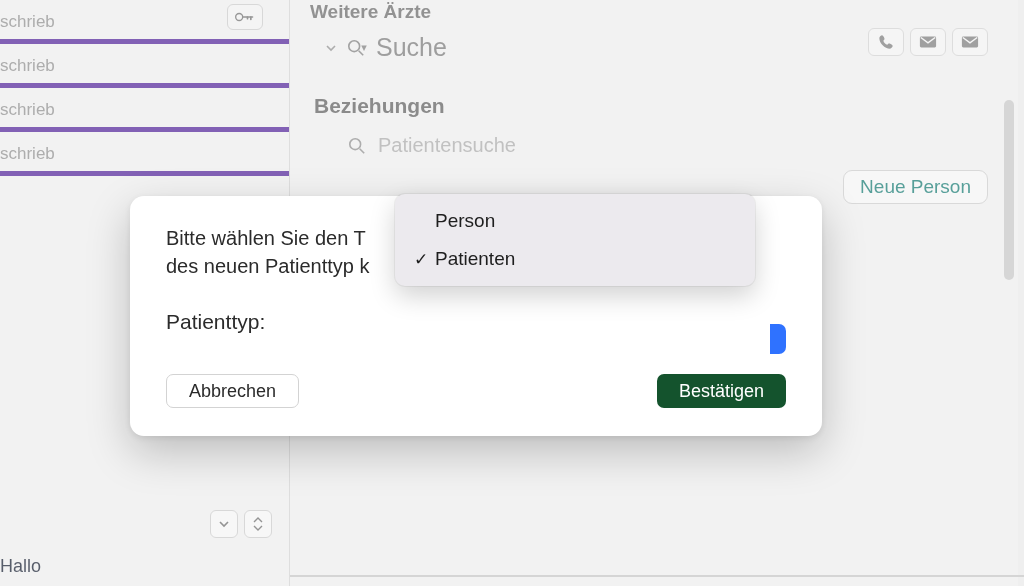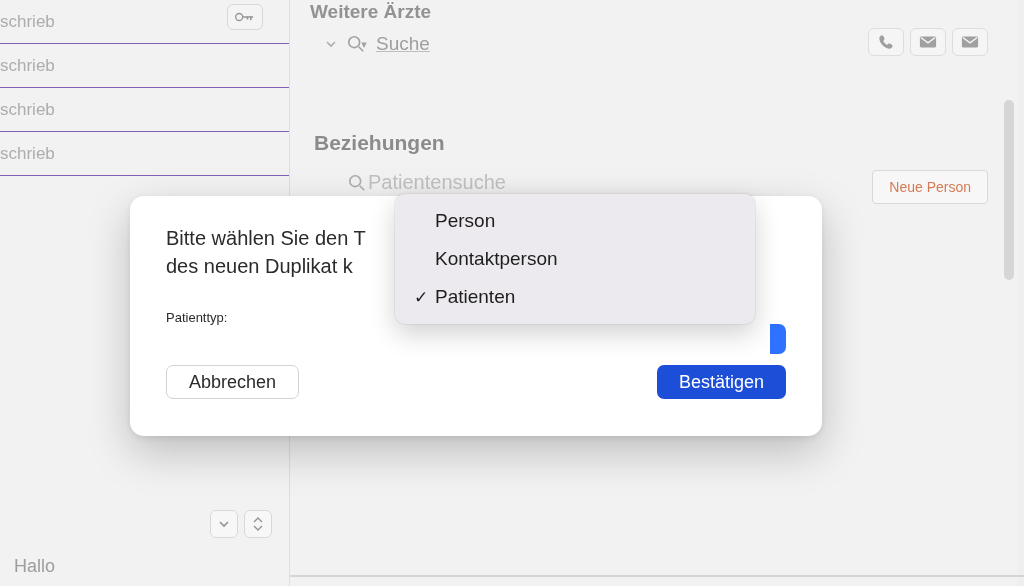--- a/index.html
+++ b/index.html
@@ -27,26 +27,26 @@
       height: 100%;
       border-right: 1px solid #d0d0d0;
       background: #ececec;
     }
     .sidebar-item {
       height: 44px;
       line-height: 44px;
       padding-left: 0;
       color: #8a8a8a;
       font-size: 17px;
-      border-bottom: 1px solid #4c1d95;
+      border-bottom: 5px solid #4c1d95;
       overflow: hidden;
       white-space: nowrap;
     }
     .sidebar-item:first-child { border-top: none; margin-top: 30px; }
-    .sidebar-text { color: #737373; font-size: 18px; margin-top: 380px; margin-left: 14px; }
+    .sidebar-text { color: #0f172a; font-size: 18px; margin-top: 380px; margin-left: 0; }
     .key-icon {
       position: absolute;
       top: 4px;
       right: 26px;
       width: 36px;
       height: 26px;
       border: 1px solid #c8c8c8;
       border-radius: 6px;
       background: #efefef;
       display: flex;
@@ -99,26 +99,25 @@
       width: 14px; height: 14px;
       display: flex; align-items: center; justify-content: center;
       color: #8a8a8a;
     }
     .search-icon {
       width: 22px; height: 22px; color: #7a7a7a;
       display: flex; align-items: center; justify-content: center;
     }
     .search-input {
       flex: 1;
-      font-size: 19px;
+      font-size: 25px;
       color: #a3a3a3;
       border: none;
       background: transparent;
       outline: none;
-      text-decoration: underline;
     }
     .icon-buttons {
       position: absolute;
       top: 28px;
       right: 30px;
       display: flex;
       gap: 6px;
     }
     .icon-btn {
       width: 36px; height: 28px;
@@ -127,42 +126,43 @@
       background: #f1f1f1;
       display: flex;
       align-items: center;
       justify-content: center;
       color: #777;
     }
     .section2-header {
       font-size: 21px;
       font-weight: 700;
       color: #595959;
-      margin-top: 76px;
+      margin-top: 32px;
       margin-left: 4px;
     }
     .patient-search-row {
       display: flex;
       align-items: center;
       margin-top: 16px;
       margin-left: 36px;
+      gap: 10px;
     }
     .patient-search-icon { width: 22px; height: 22px; color: #8a8a8a; display:flex;align-items:center;justify-content:center;}
     .patient-search-text { font-size: 20px; color: #a7a7a7; }
     .neue-person {
       position: absolute;
       top: 170px;
       right: 30px;
       height: 34px;
       padding: 0 16px;
       border: 1px solid #c9c9c9;
-      border-radius: 4px;
+      border-radius: 9px;
       background: #f4f4f4;
-      font-size: 14px;
-      color: #c2410c;
+      font-size: 19px;
+      color: #0f766e;
       display: flex;
       align-items: center;
     }
     .scrollbar {
       position: absolute;
       right: 4px;
       top: 100px;
       width: 10px;
       height: 180px;
       background: #c5c5c5;
@@ -192,21 +192,21 @@
       font-size: 20px;
       color: #2b2b2b;
       line-height: 1.4;
     }
     .field-row {
       display: flex;
       align-items: center;
       margin-top: 30px;
     }
     .field-label {
-      font-size: 13px;
+      font-size: 21px;
       color: #2b2b2b;
       width: 220px;
     }
     .select-stub {
       position: absolute;
       right: 36px;
       top: 128px;
       width: 16px;
       height: 30px;
       background: #2f72ff;
@@ -228,21 +228,21 @@
       justify-content: center;
       cursor: pointer;
     }
     .btn-cancel {
       border: 1px solid #d3d3d3;
       background: #fff;
       color: #2b2b2b;
     }
     .btn-primary {
       border: none;
-      background: #1d4ed8;
+      background: #14532d;
       color: #fff;
       font-weight: 500;
     }
 
     .dropdown {
       position: absolute;
       left: 395px;
       top: 194px;
       width: 360px;
       background: #eceaee;
@@ -350,38 +350,34 @@
   <div class="neue-person">Neue Person</div>
   <div class="scrollbar"></div>
 </div>
 
 <div class="bg-overlay"></div>
 <div class="divider"></div>
 
 <div class="dialog">
   <div class="dialog-text">
     <span>Bitte wählen Sie den T</span><br>
-    <span>des neuen Duplikat k</span>
+    <span>des neuen Patienttyp k</span>
   </div>
   <div class="field-row">
     <span class="field-label">Patienttyp:</span>
   </div>
   <div class="select-stub"></div>
   <div class="btn-row">
     <div class="btn btn-cancel">Abbrechen</div>
     <div class="btn btn-primary">Bestätigen</div>
   </div>
 </div>
 
 <div class="dropdown">
   <div class="dropdown-item">
     <span class="check"></span>
     <span class="label">Person</span>
   </div>
   <div class="dropdown-item">
-    <span class="check"></span>
-    <span class="label">Kontaktperson</span>
-  </div>
-  <div class="dropdown-item">
     <span class="check">✓</span>
     <span class="label">Patienten</span>
   </div>
 </div>
 
 </body></html>

